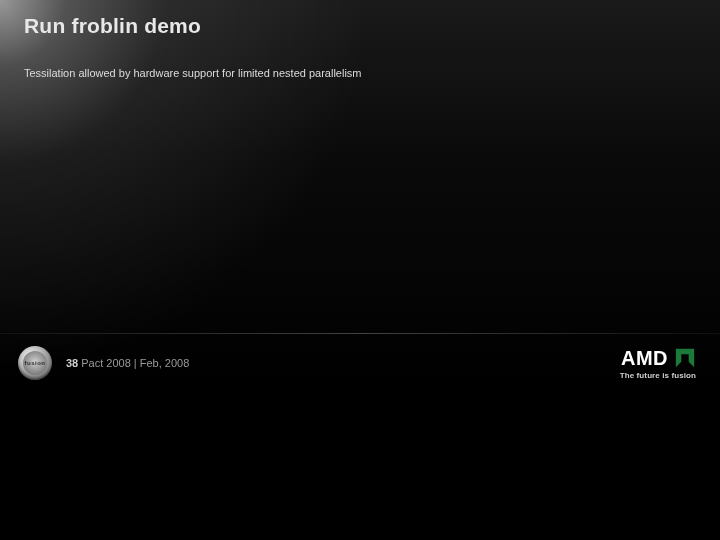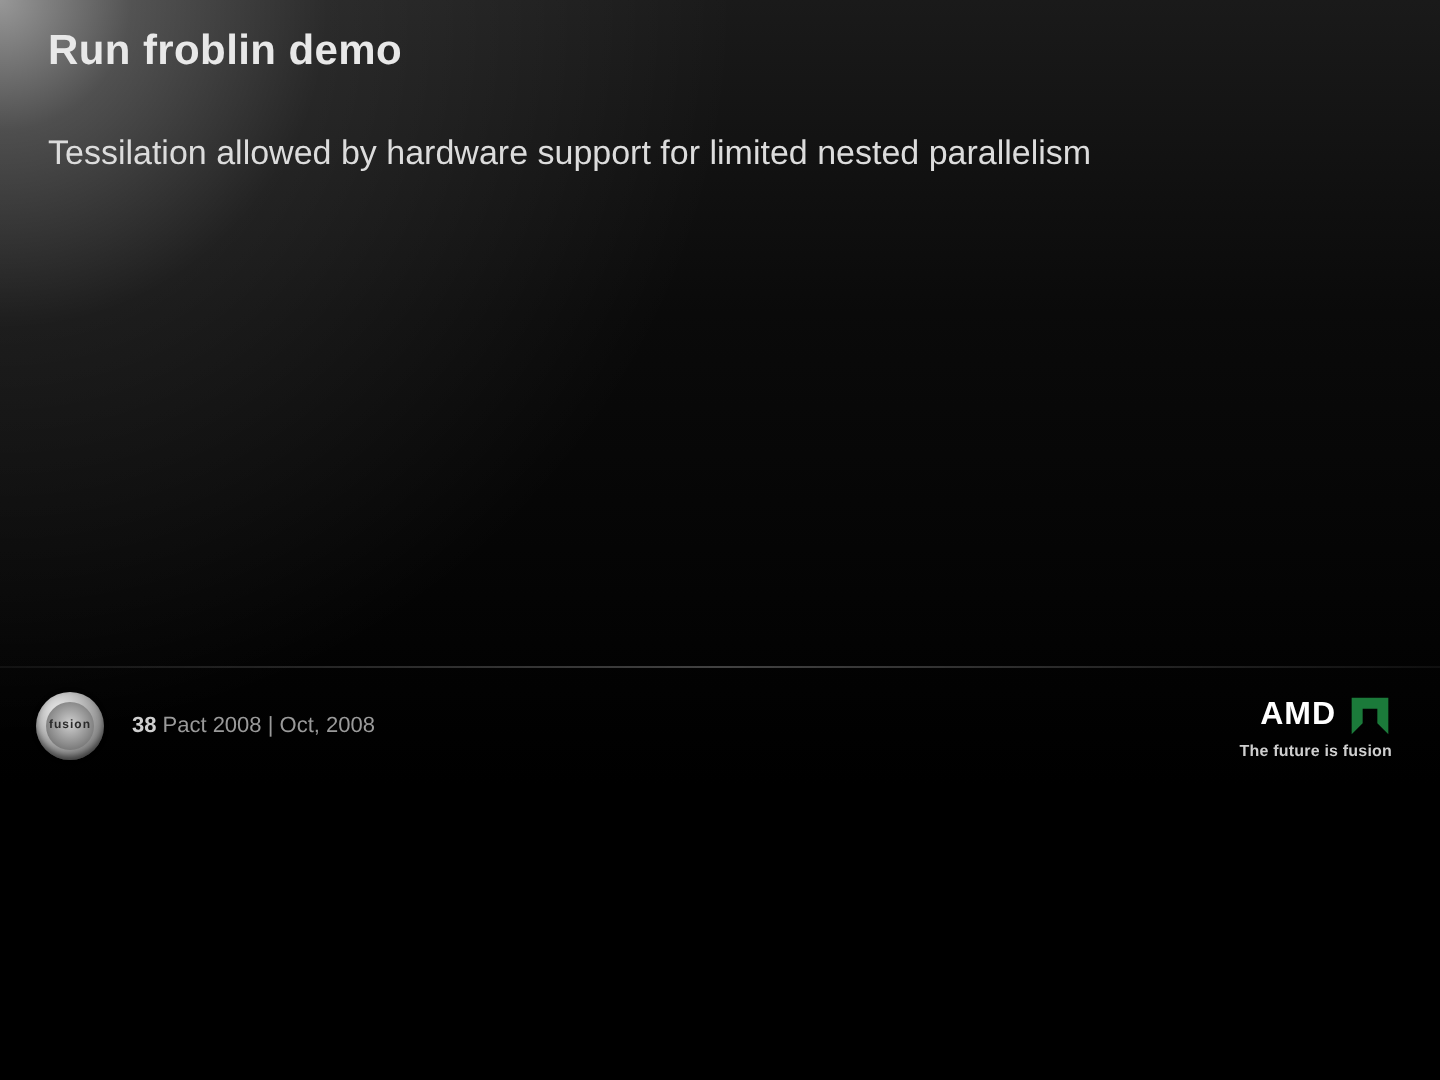--- a/index.html
+++ b/index.html
@@ -26,21 +26,21 @@
     font-weight: 700;
     font-size: 21px;
     letter-spacing: 0.2px;
   }
   .body-text {
     position: absolute;
     top: 66px;
     left: 24px;
     right: 40px;
     color: #dcdcdc;
-    font-size: 17px;
+    font-size: 11px;
     line-height: 1.3;
     font-weight: 400;
   }
   .footer-divider {
     position: absolute;
     left: 0;
     right: 0;
     bottom: 58px;
     height: 1px;
     background: linear-gradient(90deg, rgba(255,255,255,0.05) 0%, rgba(255,255,255,0.25) 50%, rgba(255,255,255,0.05) 100%);
@@ -104,21 +104,21 @@
     line-height: 1;
   }
   .brand-row {
     display: flex;
     align-items: center;
     gap: 6px;
   }
   .amd-text {
     color: #fff;
     font-weight: 700;
-    font-size: 16px;
+    font-size: 20px;
     letter-spacing: 0.5px;
     font-family: Arial, Helvetica, sans-serif;
   }
   .amd-arrow {
     width: 22px;
     height: 22px;
     position: relative;
   }
   .tagline {
     color: #cfcfcf;
@@ -140,21 +140,21 @@
   <div class="footer-divider"></div>
 
   <div class="footer">
     <div class="footer-left">
       <div class="fusion-badge">
         <div class="inner">
           <span class="label">fusion</span>
         </div>
       </div>
       <div class="page-meta">
-        <span class="num">38</span><span>Pact 2008 | Oct, 2008</span>
+        <span class="num">38</span><span>Pact 2008 | Feb, 2008</span>
       </div>
     </div>
 
     <div class="brand">
       <div class="brand-row">
         <span class="amd-text">AMD</span>
         <span class="amd-arrow">
           <svg viewBox="0 0 24 24" width="22" height="22">
             <polygon points="2,2 22,2 22,22 16,16 16,8 8,8 8,16 2,22" fill="#1b7a3a"></polygon>
           </svg>

